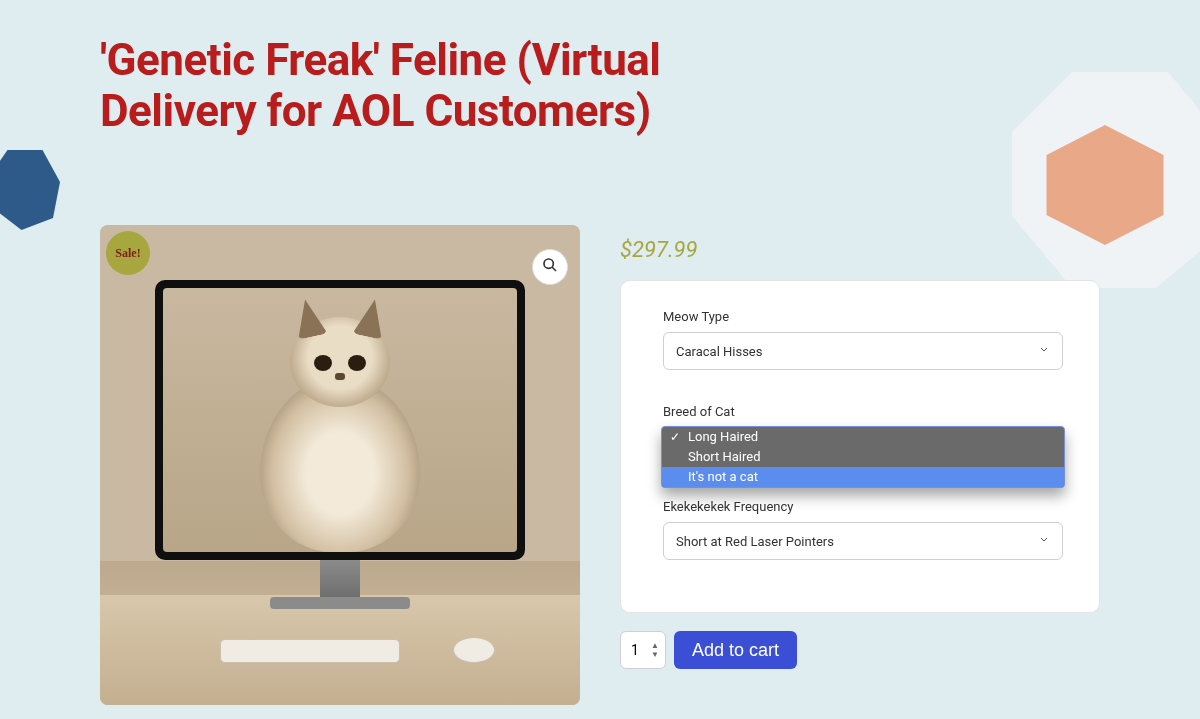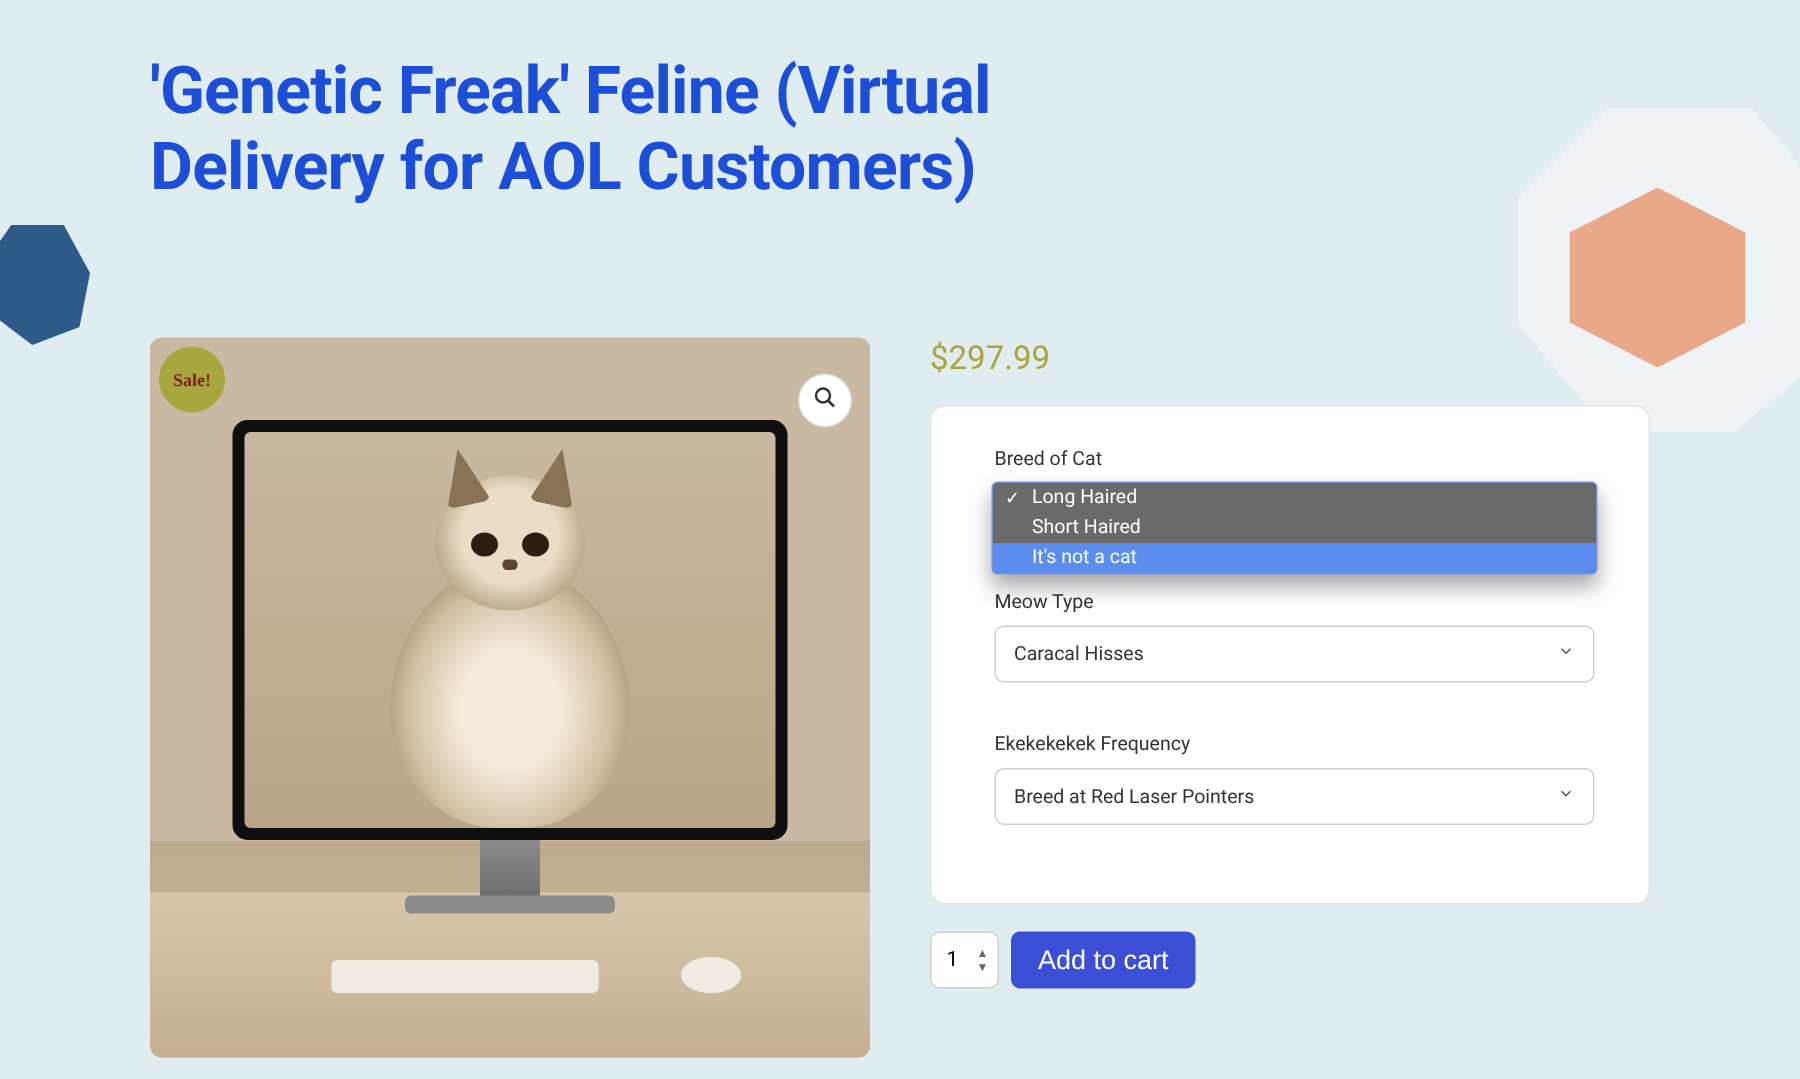--- a/index.html
+++ b/index.html
@@ -45,21 +45,21 @@
     border-radius: 10px;
   }
 
   .page-title {
     position: absolute;
     left: 100px;
     top: 35px;
     font-size: 44px;
     font-weight: 700;
     line-height: 1.15;
-    color: #1d4ed8;
+    color: #b91c1c;
     letter-spacing: -0.5px;
     max-width: 600px;
   }
 
   .product-area {
     position: absolute;
     left: 100px;
     top: 225px;
     display: flex;
     gap: 40px;
@@ -232,21 +232,22 @@
   
   .details {
     width: 480px;
     position: relative;
   }
   .price {
     color: #a7a63f;
     font-size: 22px;
     font-weight: 400;
     margin-bottom: 18px;
-    margin-top: 2px;
+    margin-top: 12px;
+    font-style: italic;
   }
   .options-card {
     background: #fff;
     border: 1px solid #e4e4e7;
     border-radius: 10px;
     padding: 28px 36px 36px 42px;
     position: relative;
   }
   .field { margin-bottom: 34px; }
   .field-label {
@@ -398,45 +399,45 @@
       <div class="keyboard"></div>
       <div class="mouse"></div>
     </div>
   </div>
 
   <div class="details">
     <div class="price">$297.99</div>
 
     <div class="options-card">
 
-      <div class="field breed-field">
-        <label class="field-label">Breed of Cat</label>
-        <div class="dropdown-open">
-          <div class="dd-option selected">Long Haired</div>
-          <div class="dd-option">Short Haired</div>
-          <div class="dd-option highlight">It's not a cat</div>
-        </div>
-      </div>
-
       <div class="field">
         <label class="field-label">Meow Type</label>
         <div class="select-box">
           <span>Caracal Hisses</span>
           <span class="chev">
             <svg viewBox="0 0 24 24" fill="none" stroke="#555" stroke-width="2">
                 <polyline points="6 9 12 15 18 9"></polyline>
               </svg>
           </span>
         </div>
       </div>
 
+      <div class="field breed-field">
+        <label class="field-label">Breed of Cat</label>
+        <div class="dropdown-open">
+          <div class="dd-option selected">Long Haired</div>
+          <div class="dd-option">Short Haired</div>
+          <div class="dd-option highlight">It's not a cat</div>
+        </div>
+      </div>
+
       <div class="field" style="margin-bottom:16px">
         <label class="field-label">Ekekekekek Frequency</label>
         <div class="select-box">
-          <span>Breed at Red Laser Pointers</span>
+          <span>Short at Red Laser Pointers</span>
           <span class="chev">
             <svg viewBox="0 0 24 24" fill="none" stroke="#555" stroke-width="2">
                 <polyline points="6 9 12 15 18 9"></polyline>
               </svg>
           </span>
         </div>
       </div>
 
     </div>
 

